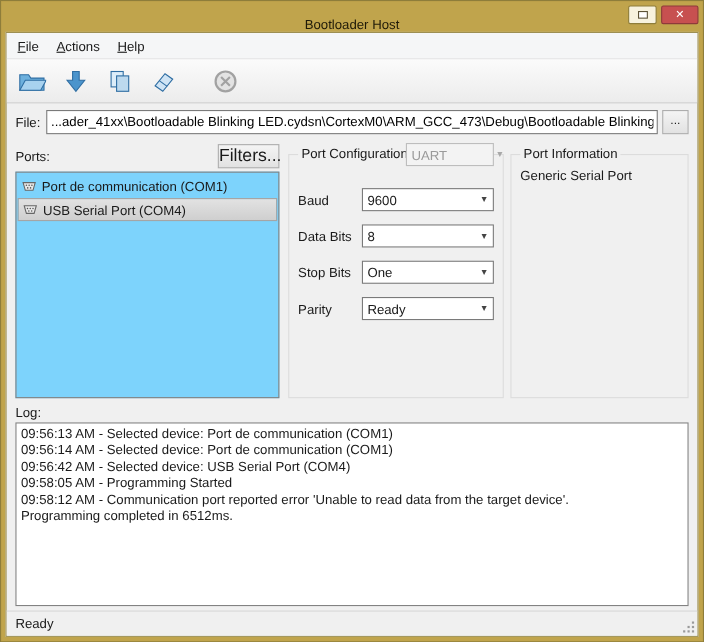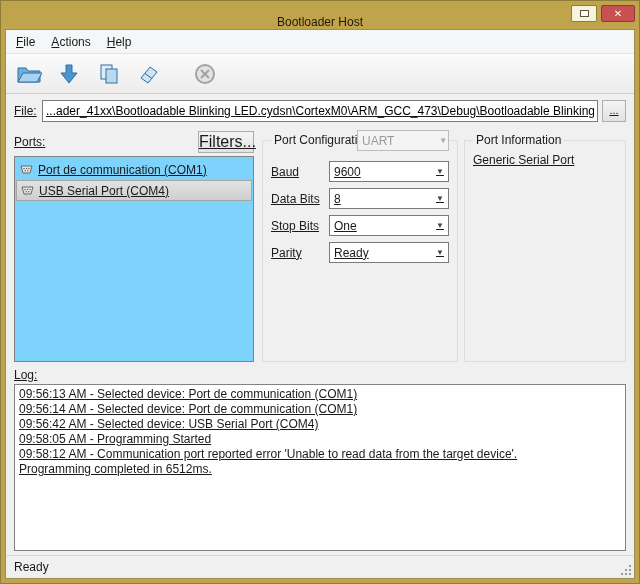--- a/index.html
+++ b/index.html
@@ -46,21 +46,21 @@
 
   .toolbar {
     height: 40px; background: linear-gradient(#fbfbfb, #ececec);
     border-bottom: 1px solid #cfcfcf;
     display: flex; align-items: center; padding: 0 8px; gap: 10px;
   }
   .tool-btn { width: 30px; height: 30px; display: flex; align-items: center; justify-content: center; border-radius: 2px; }
   .tool-btn.disabled { opacity: 0.9; }
   .tool-gap { width: 6px; }
 
-  .content { flex: 1; padding: 6px 8px 4px 8px; display: flex; flex-direction: column; overflow: hidden; text-decoration: underline; }
+  .content { flex: 1; padding: 6px 8px 4px 8px; display: flex; flex-direction: column; overflow: hidden; }
 
   .file-row { display: flex; align-items: center; margin-bottom: 8px; }
   .file-row label { width: 28px; }
   .file-input {
     flex: 1; height: 22px; border: 1px solid #7a7a7a; background: #fff;
     font-family: "Liberation Sans", sans-serif; font-size: 12px; padding: 0 3px; margin-right: 4px;
   }
   .browse-btn {
     width: 24px; height: 22px; background: linear-gradient(#f4f4f4, #e2e2e2);
     border: 1px solid #adadad; font-size: 11px; text-align: center; line-height: 18px;
@@ -89,23 +89,23 @@
   .group-info { flex: 1; margin-left: 6px; }
 
   .combo {
     height: 21px; background: #fff; border: 1px solid #7a7a7a;
     display: flex; align-items: center; justify-content: space-between;
     padding-left: 4px; font-size: 12px;
   }
   .combo .arrow { width: 16px; text-align: center; font-size: 8px; color: #444; }
   .combo.disabled { background: #f3f3f3; border-color: #bdbdbd; color: #9a9a9a; }
   .combo.disabled .arrow { color: #a8a8a8; }
-  .uart-combo { position: absolute; top: -11px; right: 8px; width: 92px; gap: 44px; }
-
-  .cfg-row { display: flex; align-items: center; margin-bottom: 6px; margin-top: 2px; }
+  .uart-combo { position: absolute; top: -11px; right: 8px; width: 80px; gap: 44px; }
+
+  .cfg-row { display: flex; align-items: center; margin-bottom: 6px; margin-top: 12px; }
   .cfg-row label { width: 58px; }
   .cfg-row .combo { flex: 1; gap: 21px; }
 
   .info-text { margin-top: -6px; }
 
   .log-label { margin: 4px 0 2px 0; }
   .log-box {
     flex: 1; background: #fff; border: 1px solid #828282; padding: 2px 4px;
     overflow: hidden; line-height: 15px;
   }

